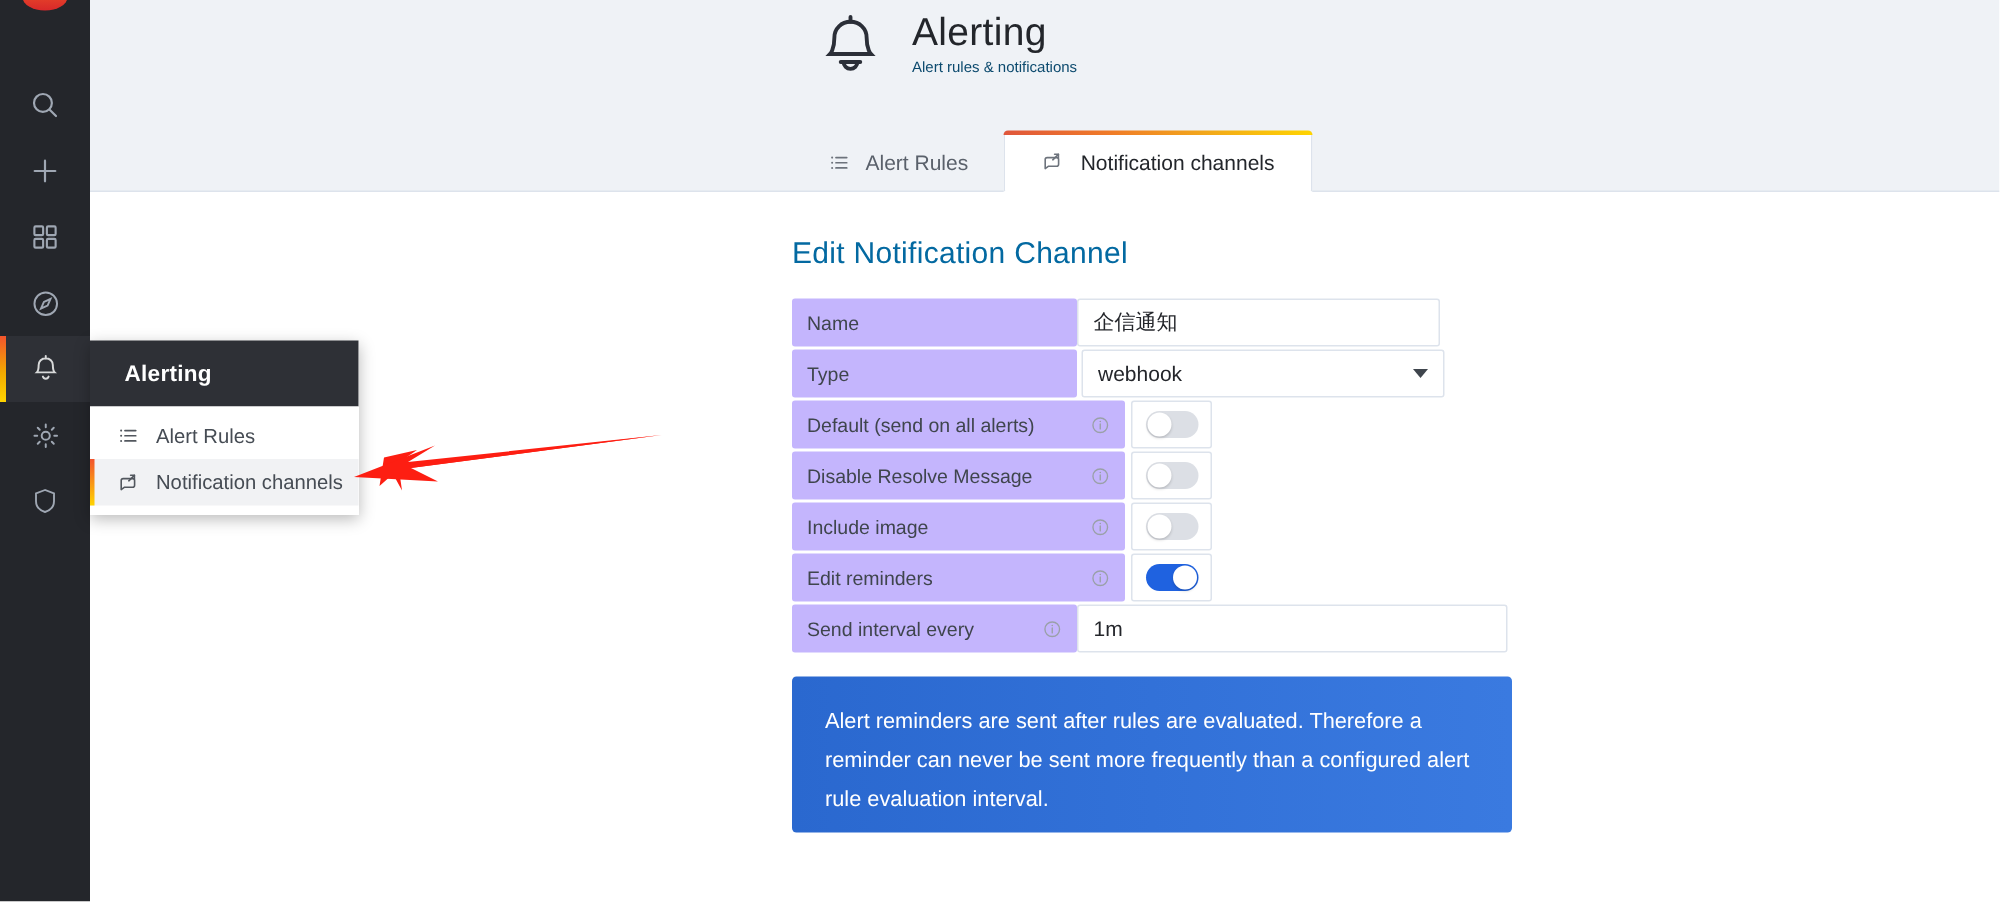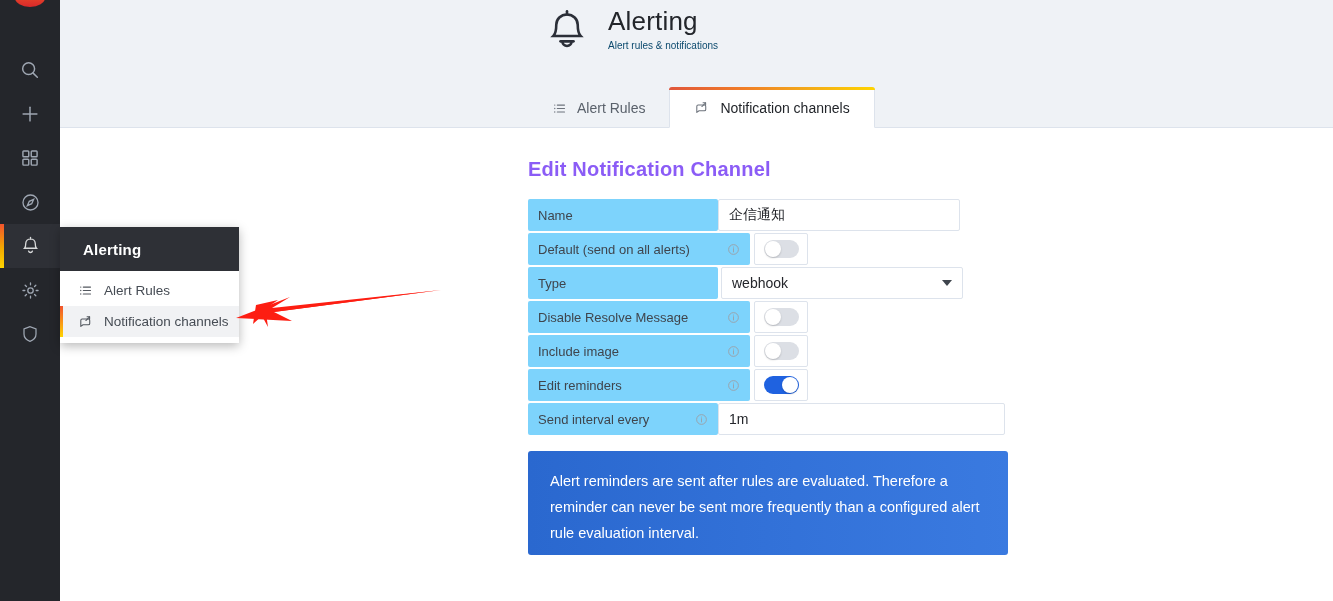--- a/index.html
+++ b/index.html
@@ -135,27 +135,27 @@
 
   
   .content {
     position: absolute; left: 60px; top: 128px;
     width: 1273px; height: 473px;
     background: #ffffff;
     overflow: hidden;
   }
   .panel { position: absolute; left: 468px; top: 0; width: 700px; }
   .section-title {
-    font-size: 20px; color: #8b5cf6; font-weight: bold;
+    font-size: 20px; color: #0369a1; font-weight: normal;
     margin-top: 30px; margin-bottom: 18px; letter-spacing: .2px;
   }
 
   .form-row { display: flex; align-items: center; margin-bottom: 2px; }
   .form-label {
-    background: #7dd3fc;
+    background: #c4b5fd;
     color: #3f454d;
     font-size: 13px;
     height: 32px;
     display: flex; align-items: center;
     padding: 0 10px;
     border-radius: 2px;
     width: 190px;
     flex: 0 0 190px;
   }
   .form-label.wide { width: 222px; flex: 0 0 222px; }
@@ -405,48 +405,48 @@
       <h2 class="section-title">Edit Notification Channel</h2>
 
       <div class="form-row">
         <div class="form-label">
           <span class="lbl-text">Name</span>
         </div>
         <div class="text-input">企信通知</div>
       </div>
 
       <div class="form-row">
+        <div class="form-label">
+          <span class="lbl-text">Type</span>
+        </div>
+        <div class="select-input">
+          <span>webhook</span>
+          <span class="caret"></span>
+        </div>
+      </div>
+
+      <div class="form-row">
         <div class="form-label wide">
           <span class="lbl-text">Default (send on all alerts)</span>
           <span class="info-dot">
             <svg width="13" height="13" viewBox="0 0 24 24" fill="none" stroke="currentColor" stroke-width="1.7">
               <circle cx="12" cy="12" r="9"></circle>
                 <line x1="12" y1="10.5" x2="12" y2="16.5" stroke-linecap="round"></line>
               <circle cx="12" cy="7.4" r="1" fill="currentColor" stroke="none"></circle>
             </svg>
           </span>
         </div>
         <div class="switch-box">
           <div class="switch">
               <div class="knob"></div>
             </div>
         </div>
       </div>
 
       <div class="form-row">
-        <div class="form-label">
-          <span class="lbl-text">Type</span>
-        </div>
-        <div class="select-input">
-          <span>webhook</span>
-          <span class="caret"></span>
-        </div>
-      </div>
-
-      <div class="form-row">
         <div class="form-label wide">
           <span class="lbl-text">Disable Resolve Message</span>
           <span class="info-dot">
             <svg width="13" height="13" viewBox="0 0 24 24" fill="none" stroke="currentColor" stroke-width="1.7">
               <circle cx="12" cy="12" r="9"></circle>
                 <line x1="12" y1="10.5" x2="12" y2="16.5" stroke-linecap="round"></line>
               <circle cx="12" cy="7.4" r="1" fill="currentColor" stroke="none"></circle>
             </svg>
           </span>
         </div>

